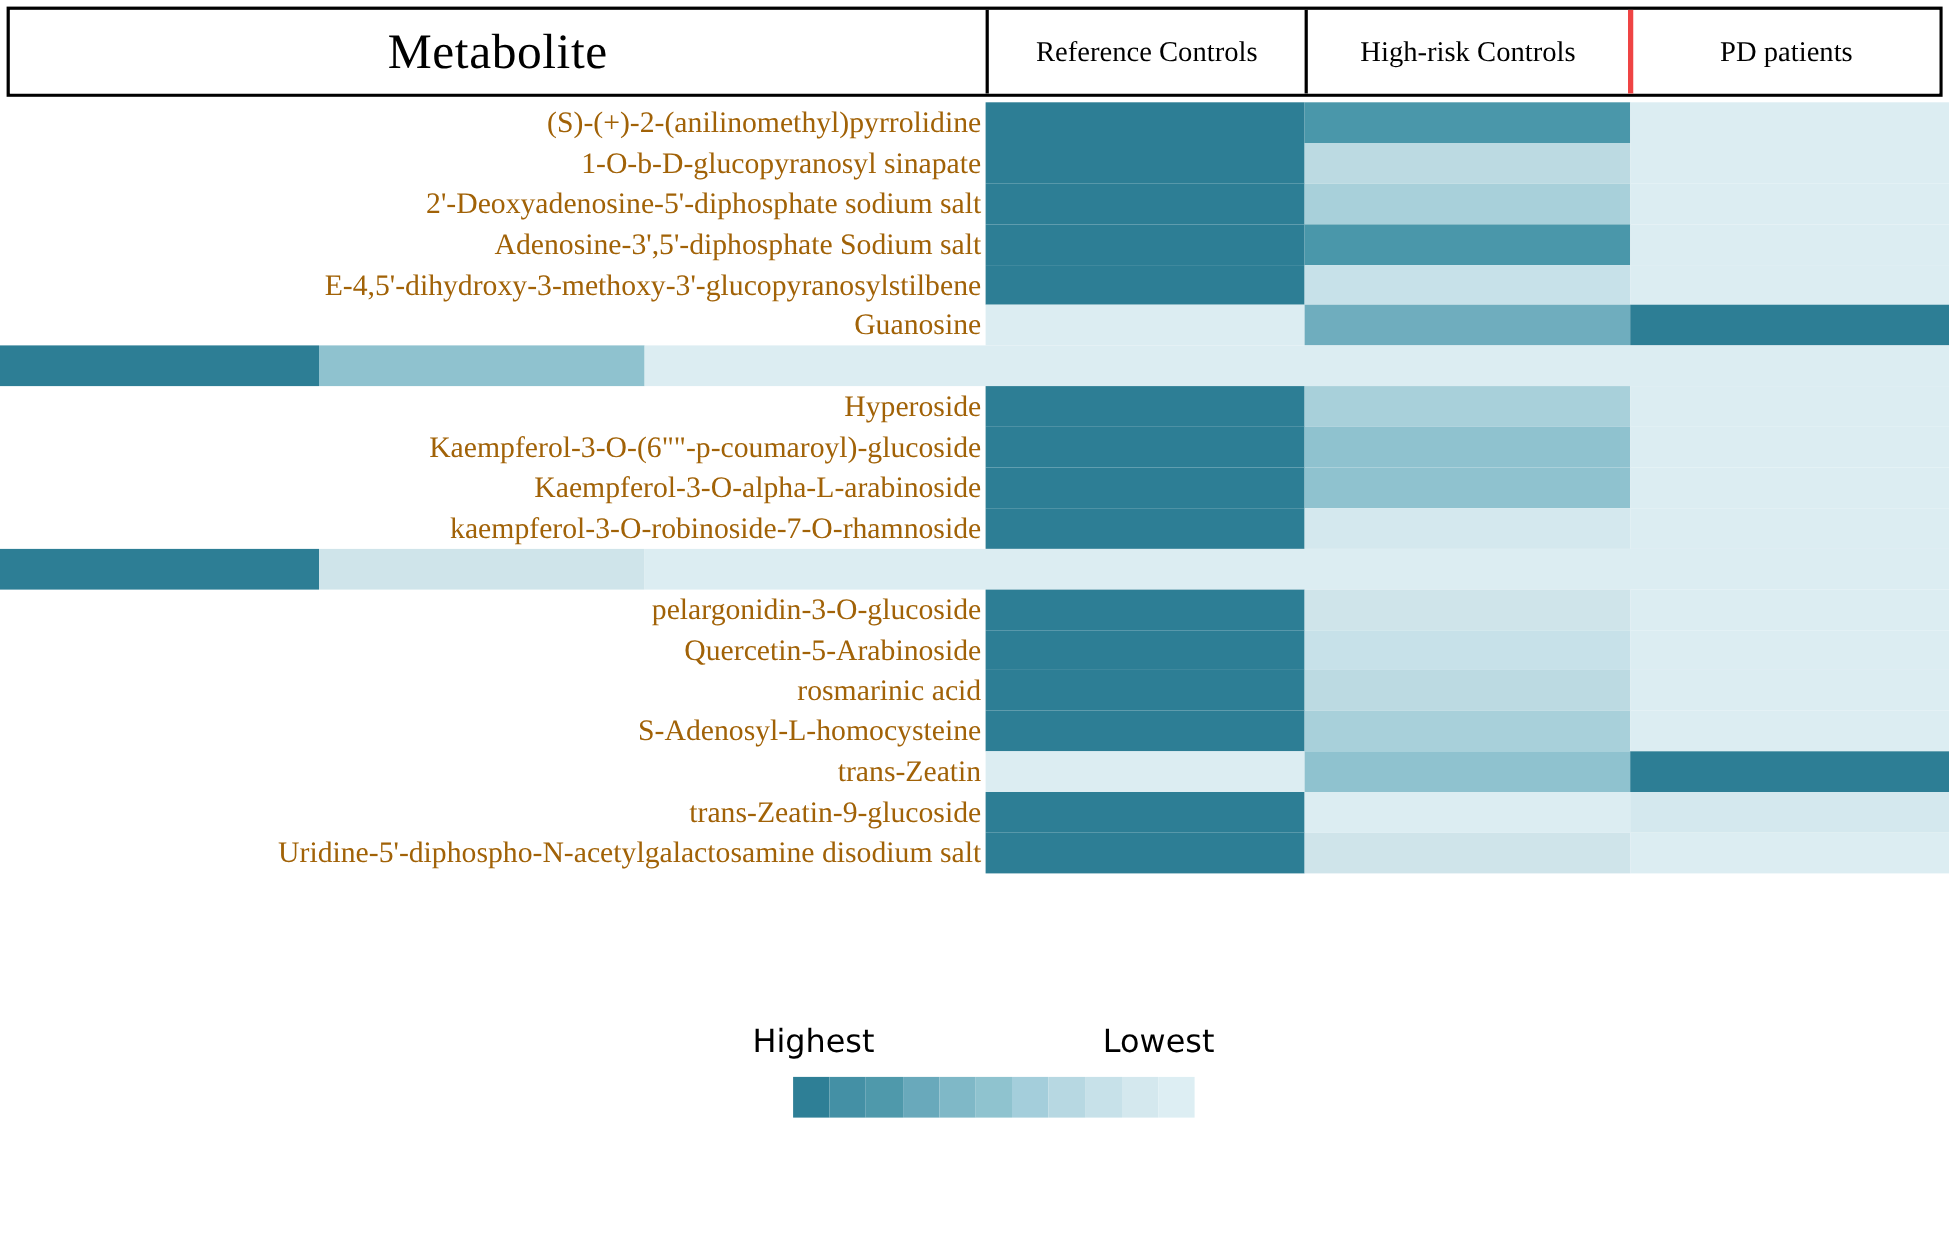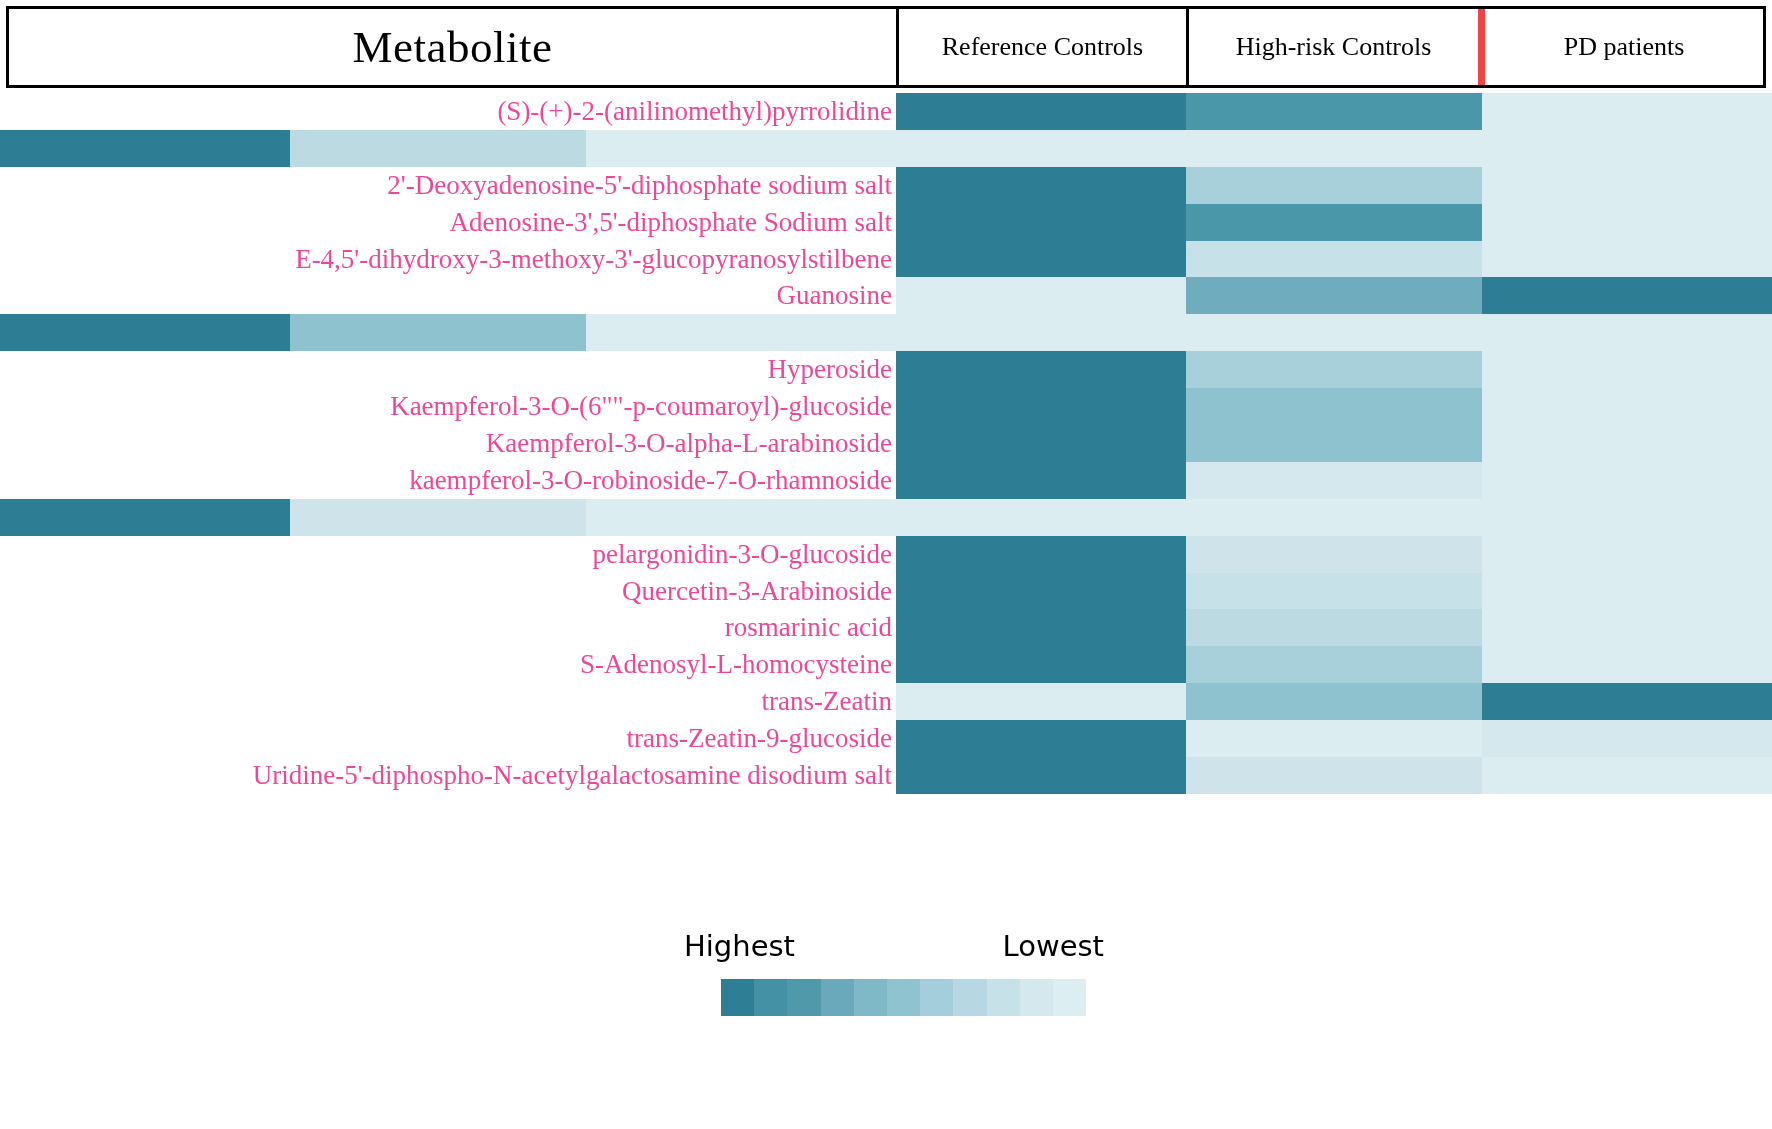--- a/index.html
+++ b/index.html
@@ -47,21 +47,21 @@
     font-size: 45px;
     letter-spacing: 0.5px;
   }
   #hdr-ref {
     width: 290px;
     border-right: 3px solid #000000;
     font-size: 26px;
   }
   #hdr-high {
     width: 296px;
-    border-right: 7px solid #ef4444;
+    border-right: 5px solid #ef4444;
     font-size: 26px;
   }
   #hdr-pd {
     flex: 1 1 auto;
     font-size: 26px;
   }
 
   
   #body-area {
     position: absolute;
@@ -79,21 +79,21 @@
   .lbl-cell {
     width: 896px;
     flex: 0 0 896px;
     display: flex;
     align-items: center;
     justify-content: flex-end;
     padding-right: 4px;
     box-sizing: border-box;
     font-size: 27px;
     line-height: 1;
-    color: #ec4899;
+    color: #a16207;
     white-space: nowrap;
   }
   .cell {
     box-sizing: border-box;
   }
   .c-ref  { width: 290px; flex: 0 0 290px; }
   .c-high { width: 296px; flex: 0 0 296px; }
   .c-pd   { flex: 1 1 auto; }
 
   
@@ -142,20 +142,21 @@
   </div>
 
   <div id="body-area">
       <div class="hm-row">
         <div class="lbl-cell">(S)-(+)-2-(anilinomethyl)pyrrolidine</div>
         <div class="cell c-ref" style="background: rgb(45, 126, 149);"></div>
         <div class="cell c-high" style="background: rgb(74, 151, 170);"></div>
         <div class="cell c-pd" style="background: rgb(220, 237, 242);"></div>
       </div>
       <div class="hm-row">
+        <div class="lbl-cell">1-O-b-D-glucopyranosyl sinapate</div>
         <div class="cell c-ref" style="background: rgb(45, 126, 149);"></div>
         <div class="cell c-high" style="background: rgb(188, 218, 226);"></div>
         <div class="cell c-pd" style="background: rgb(220, 237, 242);"></div>
       </div>
       <div class="hm-row">
         <div class="lbl-cell">2'-Deoxyadenosine-5'-diphosphate sodium salt</div>
         <div class="cell c-ref" style="background: rgb(45, 126, 149);"></div>
         <div class="cell c-high" style="background: rgb(168, 208, 218);"></div>
         <div class="cell c-pd" style="background: rgb(220, 237, 242);"></div>
       </div>
@@ -211,21 +212,21 @@
         <div class="cell c-high" style="background: rgb(207, 228, 234);"></div>
         <div class="cell c-pd" style="background: rgb(220, 237, 242);"></div>
       </div>
       <div class="hm-row">
         <div class="lbl-cell">pelargonidin-3-O-glucoside</div>
         <div class="cell c-ref" style="background: rgb(45, 126, 149);"></div>
         <div class="cell c-high" style="background: rgb(207, 228, 234);"></div>
         <div class="cell c-pd" style="background: rgb(220, 237, 242);"></div>
       </div>
       <div class="hm-row">
-        <div class="lbl-cell">Quercetin-3-Arabinoside</div>
+        <div class="lbl-cell">Quercetin-5-Arabinoside</div>
         <div class="cell c-ref" style="background: rgb(45, 126, 149);"></div>
         <div class="cell c-high" style="background: rgb(199, 225, 233);"></div>
         <div class="cell c-pd" style="background: rgb(220, 237, 242);"></div>
       </div>
       <div class="hm-row">
         <div class="lbl-cell">rosmarinic acid</div>
         <div class="cell c-ref" style="background: rgb(45, 126, 149);"></div>
         <div class="cell c-high" style="background: rgb(188, 218, 226);"></div>
         <div class="cell c-pd" style="background: rgb(220, 237, 242);"></div>
       </div>

